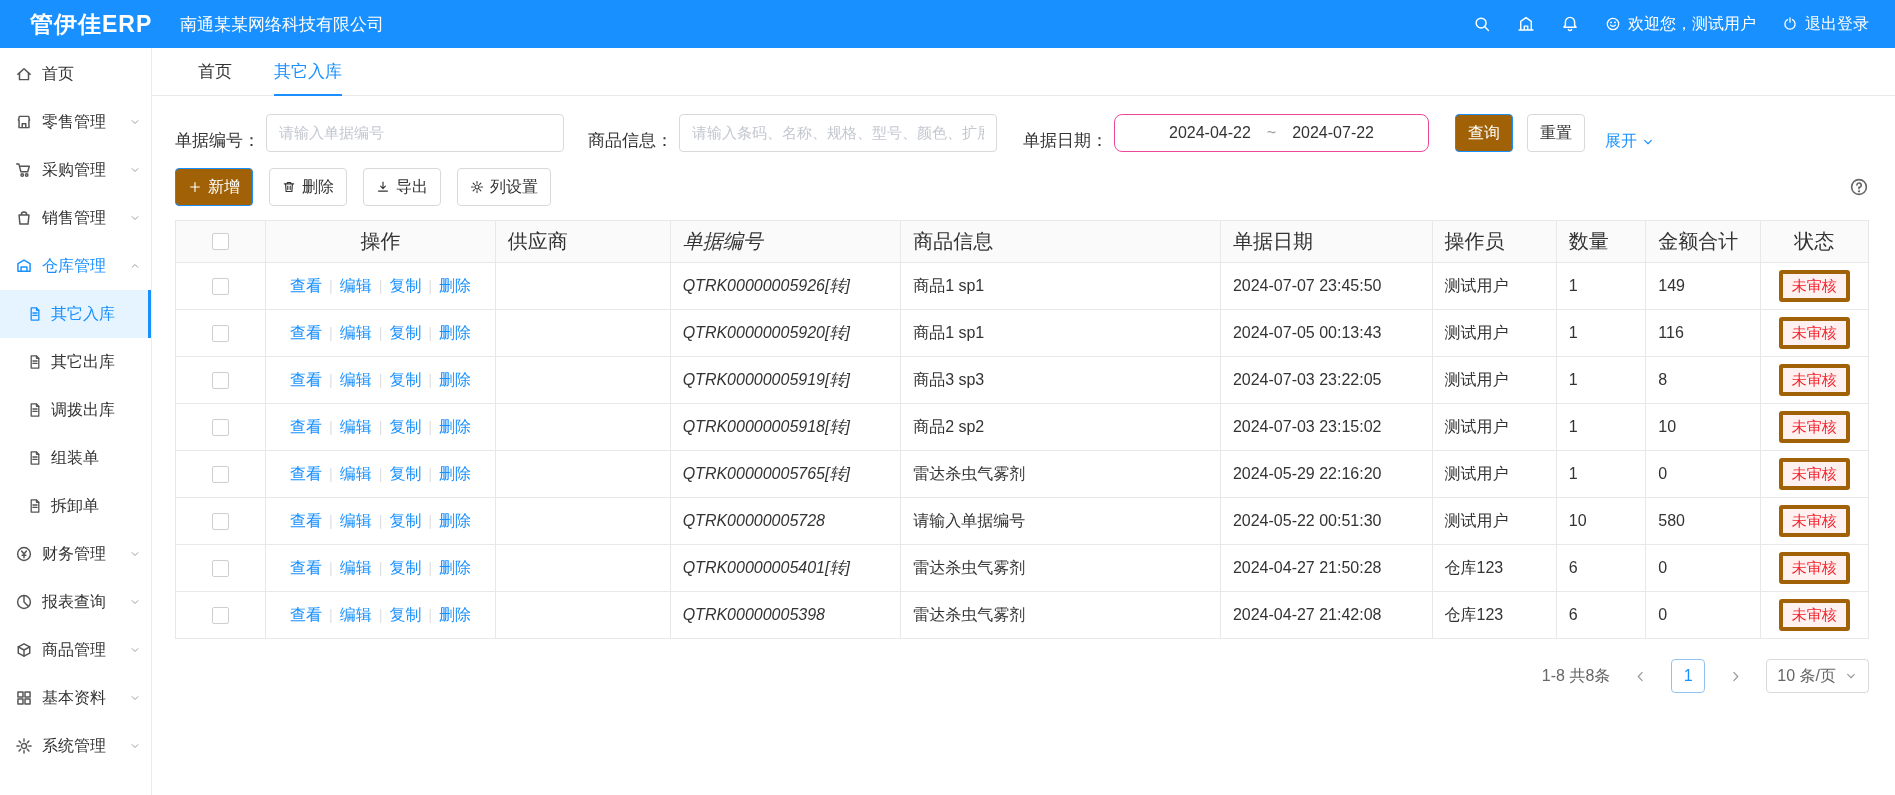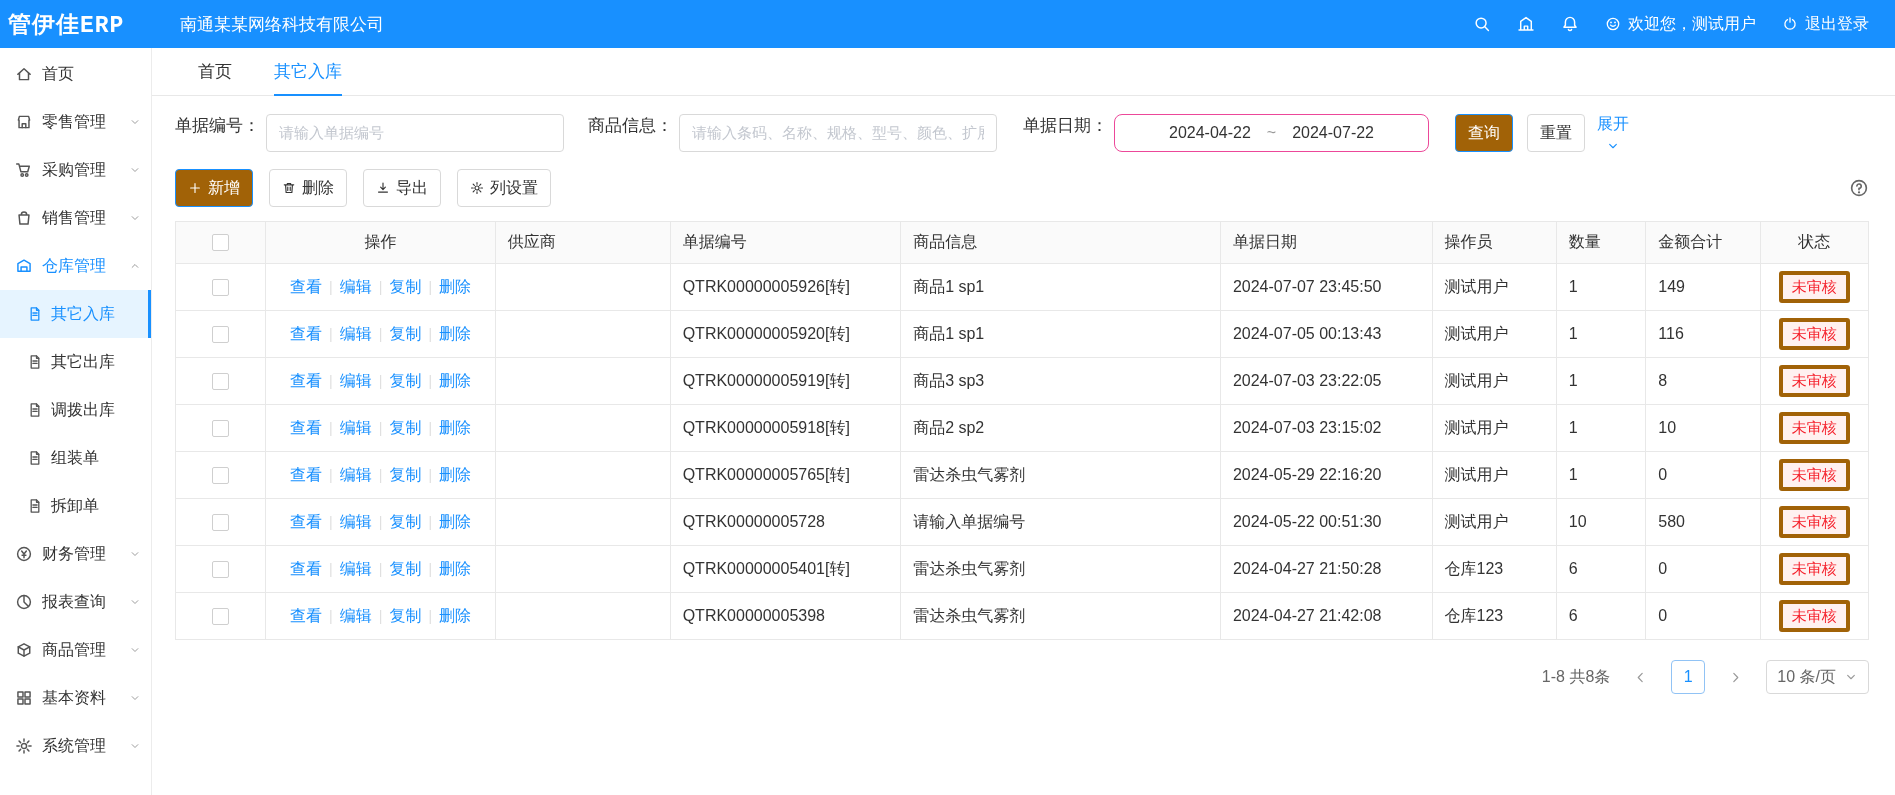--- a/index.html
+++ b/index.html
@@ -5,21 +5,21 @@
   * { margin:0; padding:0; box-sizing:border-box; }
   html,body { width:1895px; height:795px; }
   body {
     font-family:"Liberation Sans","DejaVu Sans",sans-serif;
     background:#fff; color:#333; font-size:17px; overflow:hidden;
   }
   .app { width:1895px; height:795px; display:flex; flex-direction:column; }
 
   
   .header { height:48px; background:#1890ff; display:flex; align-items:center; color:#fff; flex:0 0 auto; }
-  .logo { width:152px; flex:0 0 152px; font-size:23px; font-weight:bold; padding-left:8px; letter-spacing:1px; white-space:nowrap;font-family:Liberation Mono, monospace; }
+  .logo { width:152px; flex:0 0 152px; font-size:23px; font-weight:bold; padding-left:30px; letter-spacing:1px; white-space:nowrap; }
   .company { font-size:17px; margin-left:28px; white-space:nowrap; }
   .h-right { margin-left:auto; display:flex; align-items:center; gap:26px; padding-right:26px; }
   .hicon { width:20px; height:20px; color:#fff; cursor:pointer; }
   .h-user { display:flex; align-items:center; gap:7px; font-size:16px; cursor:pointer; white-space:nowrap; }
 
   
   .icon { display:inline-flex; width:18px; height:18px; align-items:center; justify-content:center; flex:0 0 auto; }
   .icon svg { width:100%; height:100%; display:block; }
   .icon.sm { width:16px; height:16px; }
   .icon.xs { width:14px; height:14px; }
@@ -41,55 +41,55 @@
 
   .main { flex:1; display:flex; flex-direction:column; min-width:0; }
 
   
   .tabbar { height:48px; flex:0 0 48px; border-bottom:1px solid #e8e8e8; display:flex; align-items:stretch; gap:42px; padding-left:46px; }
   .tab { display:flex; align-items:center; font-size:17px; color:#333; position:relative; cursor:pointer; }
   .tab.active { color:#1890ff; }
   .tab.active::after { content:""; position:absolute; left:0; right:0; bottom:-1px; height:2px; background:#1890ff; }
 
   
-  .filterbar { display:flex; align-items:flex-start; padding:18px 26px 0 23px; flex:0 0 auto; }
+  .filterbar { display:flex; align-items:flex-end; padding:18px 26px 0 23px; flex:0 0 auto; }
   .f-label { font-size:17px; color:#333; margin-right:6px; white-space:nowrap; }
   .f-input { height:38px; border:1px solid #d9d9d9; border-radius:4px; padding:0 12px; font-size:16px; color:#333;
              font-family:inherit; width:298px; outline:none; }
   .f-input.wide { width:318px; }
   .f-input::placeholder { color:#c3c7cf; font-size:15px; }
   .datebox { height:38px; width:315px; border:1px solid #ec4899; border-radius:8px; display:flex; align-items:center; justify-content:center; gap:16px; font-size:16px; color:#333; cursor:pointer; }
   .date-sep { color:#999; }
-  .ml14 { margin-left:14px; } .ml20 { margin-left:12px;flex-direction:column; } .ml24 { margin-left:24px; } .ml26 { margin-left:26px; }
+  .ml14 { margin-left:14px; } .ml20 { margin-left:20px; } .ml24 { margin-left:24px; } .ml26 { margin-left:26px; }
   .btn { height:38px; display:inline-flex; align-items:center; justify-content:center; gap:6px; padding:0 12px;
          border:1px solid #d9d9d9; border-radius:4px; background:#fff; font-size:16px; color:#333;
          font-family:inherit; cursor:pointer; white-space:nowrap; }
   .btn .icon { color:inherit; }
   .btn.primary { background:#a16207; border-color:#1890ff; color:#fff; }
   .expand { display:inline-flex; align-items:center; gap:4px; color:#1890ff; font-size:16px; cursor:pointer; }
   .expand .icon { color:#1890ff; }
 
   
   .toolbar { display:flex; align-items:center; padding:16px 26px 0 23px; flex:0 0 auto; }
   .toolbar .btn { margin-right:16px; }
   .help { margin-left:auto; width:20px; height:20px; color:#666; cursor:pointer; }
 
   
   .table { margin:14px 26px 0 23px; border:1px solid #e8e8e8; border-bottom:none; flex:0 0 auto; }
   .thead { display:flex; background:#fafafa; height:42px; }
-  .th { display:flex; align-items:center; padding:0 12px; font-size:16px; color:#333;
+  .th { display:flex; align-items:center; padding:0 12px; font-size:20px; color:#333;
         border-right:1px solid #e8e8e8; border-bottom:1px solid #e8e8e8; overflow:hidden; white-space:nowrap; }
   .trow { display:flex; height:47px; border-bottom:1px solid #e8e8e8; background:#fff; }
   .td { display:flex; align-items:center; padding:0 12px; font-size:16px; color:#333;
         border-right:1px solid #e8e8e8; overflow:hidden; white-space:nowrap; }
   .th:last-child, .td:last-child { border-right:none; }
   .col-check    { width:91px;  justify-content:center; padding:0; }
   .col-actions  { width:231px; justify-content:center; }
   .col-supplier { width:176px; }
-  .col-bill     { width:232px; }
+  .col-bill     { width:232px;font-style:italic; }
   .col-product  { width:322px; }
   .col-date     { width:213px; }
   .col-operator { width:125px; }
   .col-qty      { width:90px; }
   .col-amount   { width:115px; }
   .col-status   { width:108px; justify-content:center; }
   .checkbox { width:17px; height:17px; border:1px solid #cfcfcf; border-radius:2px; background:#fff; display:inline-block; cursor:pointer; }
   .lnk { color:#1890ff; cursor:pointer; text-decoration:none; font-size:16px; }
   .sep { color:#e0e0e0; margin:0 7px; font-size:14px; }
   .badge { font-size:15px; color:#f5222d; background:#fff1f0; border:4px solid #a16207; border-radius:3px; padding:3px 9px; line-height:1.2; }

